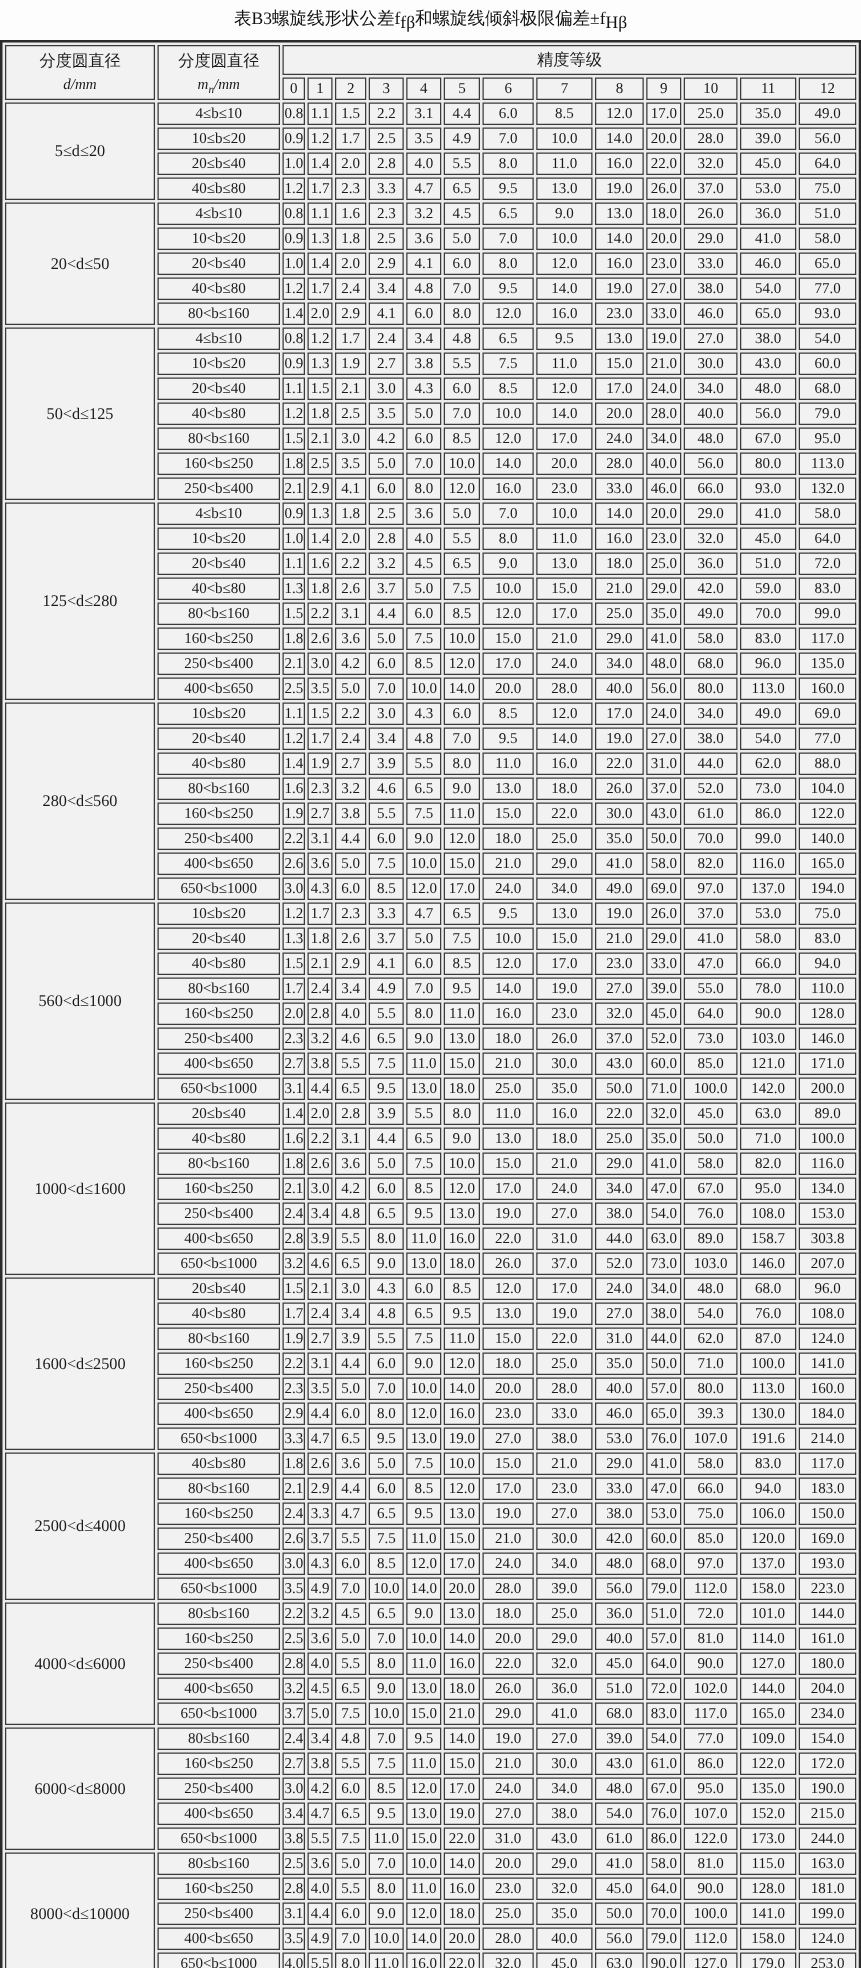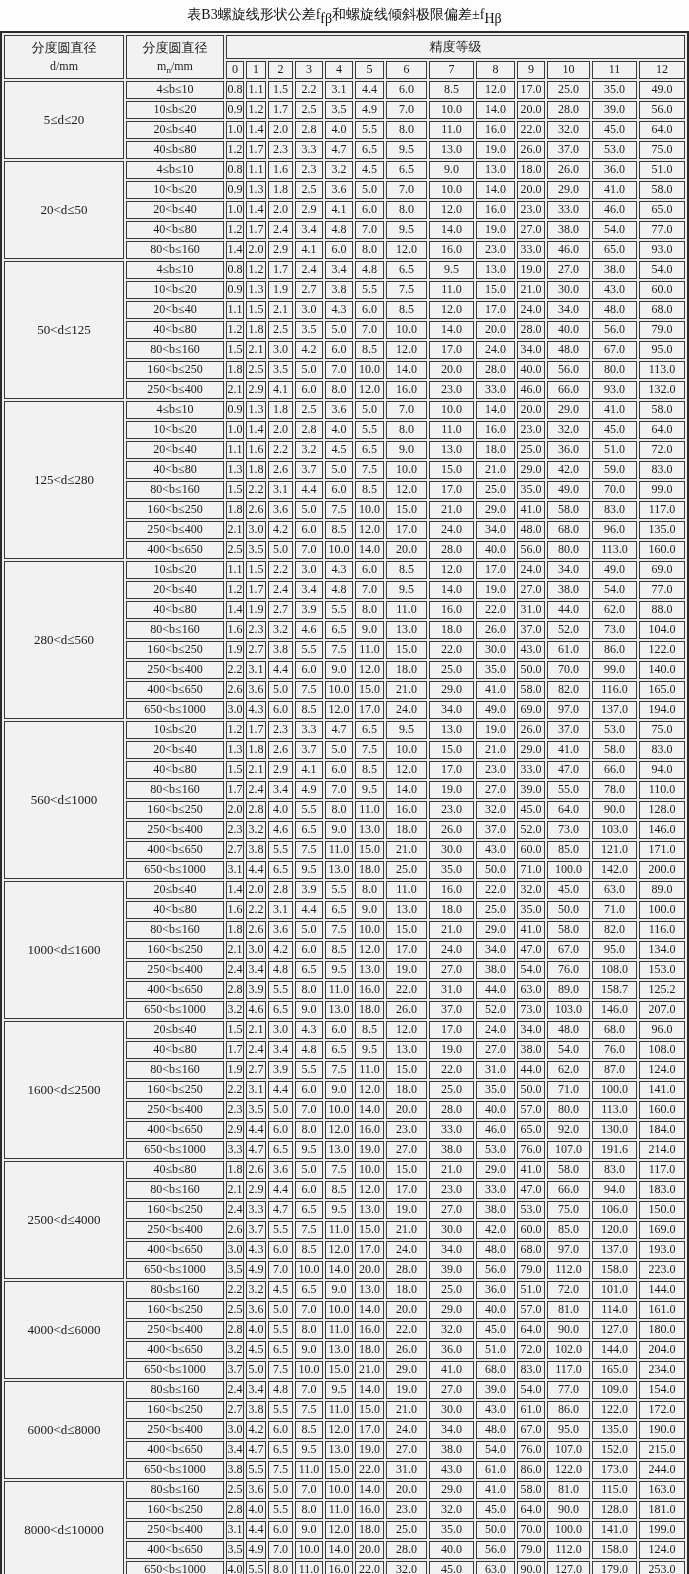--- a/index.html
+++ b/index.html
@@ -19,21 +19,21 @@
   }
   th,td{
     box-sizing:border-box;border:1px solid #3a3a3a;background:#f2f2f2;
     text-align:center;vertical-align:middle;padding:0;overflow:hidden;
     white-space:nowrap;font-weight:normal;
   }
   td{height:18px;font-size:12px;}
   thead tr.r1 th{height:24px;font-size:13px;}
   thead tr.r2 th{height:18px;font-size:12px;}
   th.span2{height:auto;font-size:13px;}
-  th.span2 .l2{font-size:12px;margin-top:2px;}
+  th.span2 .l2{font-size:12px;margin-top:2px;font-style:italic;}
   th sub,td sub{font-size:9px;}
   td.dcell{font-size:13px;}
   td.bcell{font-size:12px;}
   td.vcell{font-size:12px;}
 </style>
 </head>
 <body>
 
 <div class="title">
   <span>表B3螺旋线形状公差f</span><sub>fβ</sub><span>和螺旋线倾斜极限偏差±f</span><sub>Hβ</sub>
@@ -820,21 +820,21 @@
         <td class="vcell">5.5</td>
         <td class="vcell">8.0</td>
         <td class="vcell">11.0</td>
         <td class="vcell">16.0</td>
         <td class="vcell">22.0</td>
         <td class="vcell">31.0</td>
         <td class="vcell">44.0</td>
         <td class="vcell">63.0</td>
         <td class="vcell">89.0</td>
         <td class="vcell">158.7</td>
-        <td class="vcell">125.2</td>
+        <td class="vcell">303.8</td>
       </tr>
       <tr>
         <td class="bcell">650&lt;b≤1000</td>
         <td class="vcell">3.2</td>
         <td class="vcell">4.6</td>
         <td class="vcell">6.5</td>
         <td class="vcell">9.0</td>
         <td class="vcell">13.0</td>
         <td class="vcell">18.0</td>
         <td class="vcell">26.0</td>
@@ -931,21 +931,21 @@
         <td class="vcell">2.9</td>
         <td class="vcell">4.4</td>
         <td class="vcell">6.0</td>
         <td class="vcell">8.0</td>
         <td class="vcell">12.0</td>
         <td class="vcell">16.0</td>
         <td class="vcell">23.0</td>
         <td class="vcell">33.0</td>
         <td class="vcell">46.0</td>
         <td class="vcell">65.0</td>
-        <td class="vcell">92.0</td>
+        <td class="vcell">39.3</td>
         <td class="vcell">130.0</td>
         <td class="vcell">184.0</td>
       </tr>
       <tr>
         <td class="bcell">650&lt;b≤1000</td>
         <td class="vcell">3.3</td>
         <td class="vcell">4.7</td>
         <td class="vcell">6.5</td>
         <td class="vcell">9.5</td>
         <td class="vcell">13.0</td>

